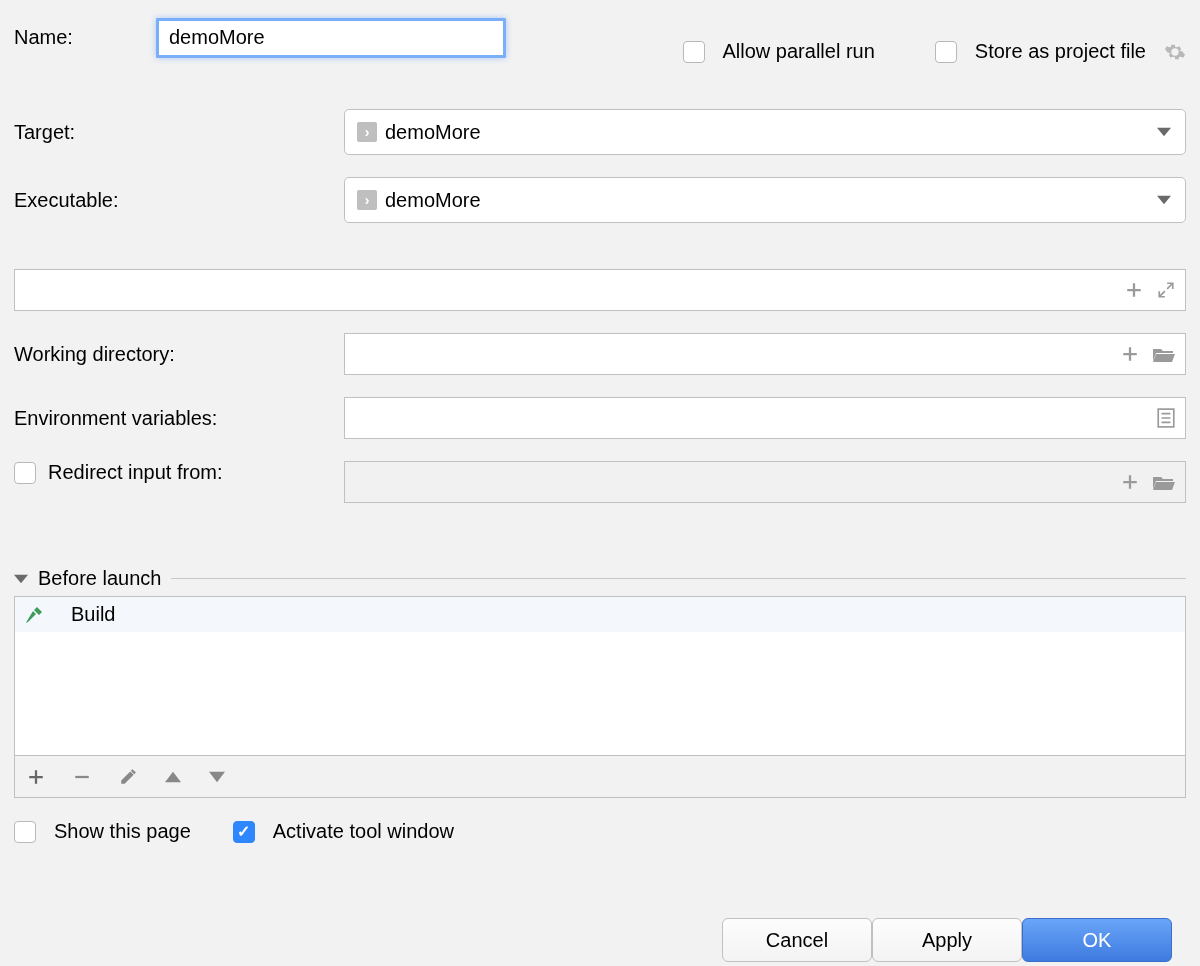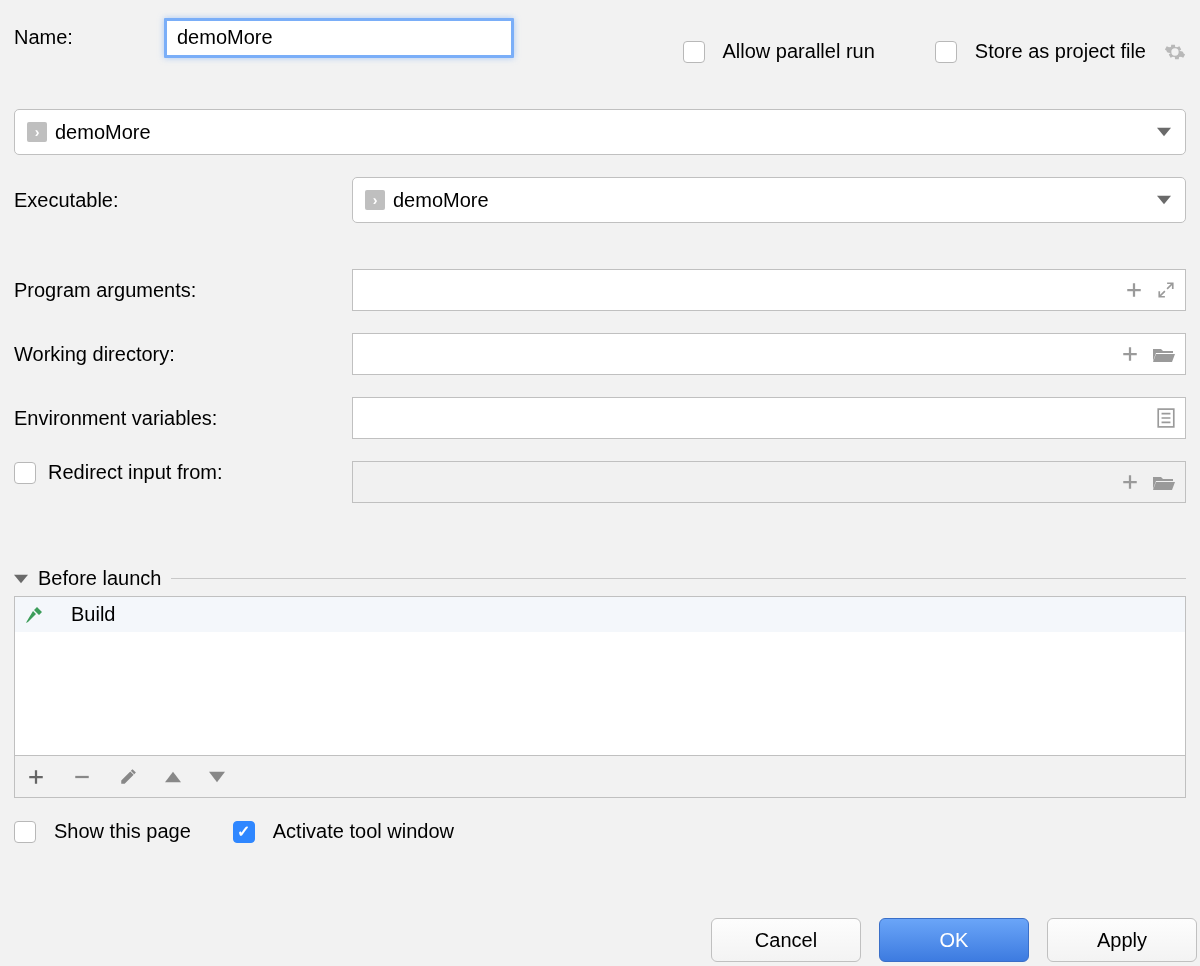--- a/index.html
+++ b/index.html
@@ -6,21 +6,21 @@
   body {
     margin: 0;
     padding: 12px 14px;
     background: #f2f2f2;
     font-family: -apple-system, "Helvetica Neue", Arial, sans-serif;
     font-size: 20px;
     color: #000;
     width: 1200px;
     height: 966px;
   }
-  .row { display: flex; align-items: center; margin-bottom: 22px; gap: 28px; }
+  .row { display: flex; align-items: center; margin-bottom: 22px; gap: 20px; }
   .label { width: 310px; flex-shrink: 0; }
   .label-narrow { flex-shrink: 0; }
   .name-input {
     flex: 0 0 350px;
     height: 40px;
     border: 3px solid #7aaef8;
     border-radius: 1px;
     padding: 2px 10px;
     font-size: 20px;
     background: #fff;
@@ -107,22 +107,22 @@
     display: flex; align-items: center; gap: 28px;
     padding: 0 12px;
   }
   .tb-icon { color: #888; display: inline-flex; }
   .bottom-checks {
     display: flex; align-items: center; gap: 18px;
     margin-top: 22px;
   }
   .footer {
     position: absolute;
-    bottom: 4px; right: 3px;
-    display: flex; gap: 18px; padding-left: 20px;
+    bottom: 4px; right: 28px;
+    display: flex;  padding-left: 20px;
   }
   .btn {
     min-width: 150px;
     height: 44px;
     border: 1px solid #c0c0c0;
     border-radius: 6px;
     background: linear-gradient(#fdfdfd,#f3f3f3);
     font-size: 20px;
     display: flex; align-items: center; justify-content: center;
     cursor: pointer;
@@ -149,20 +149,21 @@
     <span>Store as project file</span>
     <span class="gear">
       <svg width="22" height="22" viewBox="0 0 24 24">
           <path fill="currentColor" d="M12 8a4 4 0 100 8 4 4 0 000-8zm9 4a7 7 0 01-.1 1.2l2.1 1.6-2 3.4-2.5-1a7 7 0 01-2 .1l-.4 2.7h-4l-.4-2.7a7 7 0 01-2-.1l-2.5 1-2-3.4 2.1-1.6A7 7 0 013 12a7 7 0 01.1-1.2L1 9.2l2-3.4 2.5 1a7 7 0 012-.1L7.9 4h4l.4 2.7a7 7 0 012 .1l2.5-1 2 3.4-2.1 1.6A7 7 0 0121 12z"></path>
         </svg>
     </span>
   </div>
 </div>
 
 <div class="row">
+  <span class="label">Target:</span>
   <div class="combo">
     <span class="target-icon">›</span>
     <span>demoMore</span>
     <span class="caret">
       <svg width="14" height="14" viewBox="0 0 10 10">
           <path fill="currentColor" d="M0 2h10L5 8z"></path>
         </svg>
     </span>
   </div>
 </div>
@@ -174,21 +175,20 @@
     <span>demoMore</span>
     <span class="caret">
       <svg width="14" height="14" viewBox="0 0 10 10">
           <path fill="currentColor" d="M0 2h10L5 8z"></path>
         </svg>
     </span>
   </div>
 </div>
 
 <div class="row">
-  <span class="label">Program arguments:</span>
   <div class="text-input">
     <span class="icon-btn">
       <svg width="18" height="18" viewBox="0 0 16 16">
           <path stroke="currentColor" stroke-width="2" d="M8 2v12M2 8h12"></path>
         </svg>
     </span>
     <span class="icon-btn">
       <svg width="18" height="18" viewBox="0 0 16 16">
           <path stroke="currentColor" stroke-width="1.5" fill="none" d="M2 9v5h5M14 7V2H9M2 14l5-5M14 2l-5 5"></path>
         </svg>
@@ -294,15 +294,15 @@
 <div class="bottom-checks">
   <span class="chk"></span>
   <span>Show this page</span>
   <span style="width:6px"></span>
   <span class="chk checked"></span>
   <span>Activate tool window</span>
 </div>
 
 <div class="footer">
   <div class="btn">Cancel</div>
+  <div class="btn">Apply</div>
   <div class="btn primary">OK</div>
-  <div class="btn">Apply</div>
 </div>
 
 </body></html>

